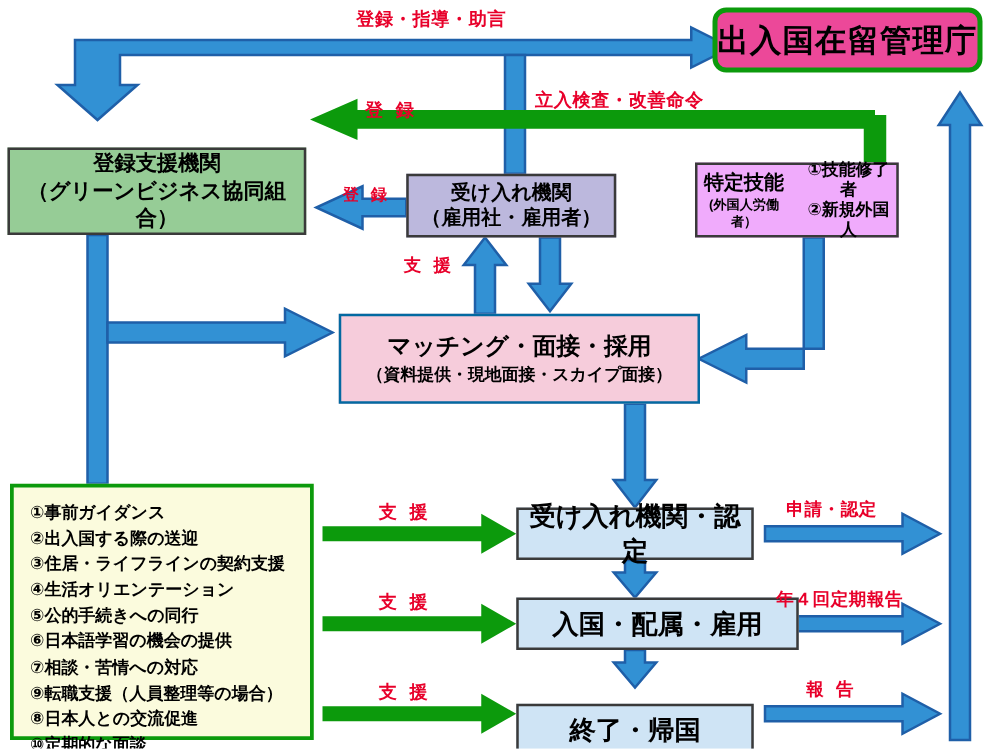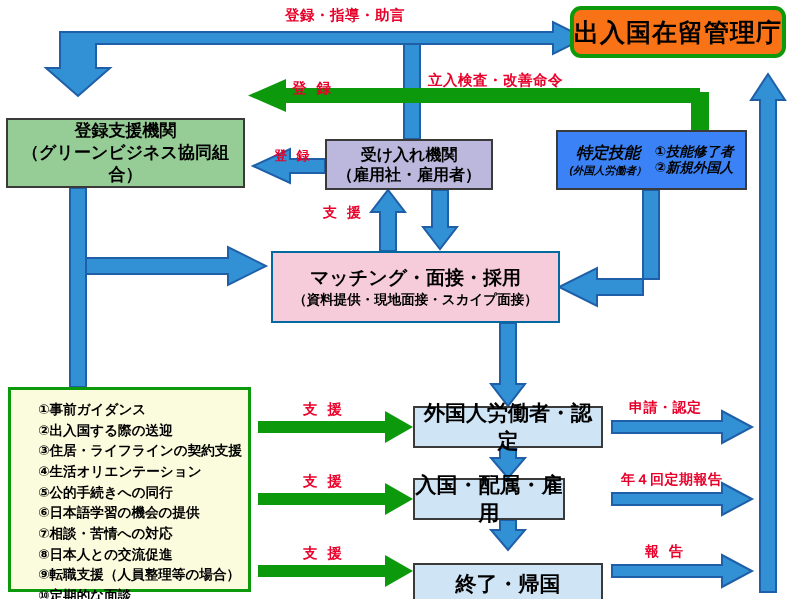--- a/index.html
+++ b/index.html
@@ -1,45 +1,45 @@
 <!DOCTYPE html>
 <html><head>
 <meta charset="utf-8">
 <style>
   html,body{margin:0;padding:0;background:#ffffff;}
   body{font-family:"Liberation Sans","DejaVu Sans",sans-serif;}
   #stage{position:relative;width:792px;height:599px;overflow:hidden;background:#fff;}
   #arrows{position:absolute;left:0;top:0;width:792px;height:599px;}
   .box{position:absolute;box-sizing:border-box;display:flex;flex-direction:column;
        align-items:center;justify-content:center;text-align:center;color:#000;}
-  .b-agency{left:570px;top:6px;width:216px;height:52px;background:#f97316;
+  .b-agency{left:570px;top:6px;width:216px;height:52px;background:#ec4899;
             border:4px solid #0c9a0c;border-radius:11px;font-size:25px;font-weight:bold;
             letter-spacing:1px;}
   .b-support-org{left:6px;top:118px;width:239px;height:70px;background:#96cc96;
             border:2px solid #3a3a3a;font-size:17px;font-weight:bold;line-height:1.28;}
   .b-accept{left:325px;top:139px;width:168px;height:51px;background:#bcb8dd;
             border:2px solid #3a3a3a;font-size:16px;font-weight:bold;line-height:1.25;}
-  .b-skill{left:556px;top:130px;width:191px;height:60px;background:#3b82f6;
-            border:2px solid #3a3a3a;font-style:italic;}
+  .b-skill{left:556px;top:130px;width:163px;height:60px;background:#f0abfc;
+            border:2px solid #3a3a3a;}
   .b-skill .row{display:flex;align-items:center;justify-content:center;gap:8px;}
   .b-skill .k1{font-size:16px;font-weight:bold;}
   .b-skill .k2{font-size:10.5px;font-weight:bold;}
   .b-skill .k3{font-size:13.5px;font-weight:bold;}
   .b-skill .left{display:flex;flex-direction:column;align-items:center;}
   .b-skill .right{display:flex;flex-direction:column;align-items:flex-start;line-height:1.2;}
   .b-match{left:271px;top:251px;width:289px;height:72px;background:#f6ccdb;
             border:2px solid #0369a1;font-size:19px;font-weight:bold;line-height:1.3;}
   .b-match .sub{font-size:13.5px;}
   .b-list{left:8px;top:387px;width:243px;height:205px;background:#fbfbdd;
-            border:3px solid #0c9a0c;display:block;padding:10px 0 0 27px;}
+            border:3px solid #0c9a0c;display:block;padding:10px 0 0 13px;}
   .b-list li{list-style:none;font-size:13.6px;font-weight:bold;line-height:1.52;
              text-align:left;white-space:nowrap;}
   .b-stage{background:#cfe4f5;border:2px solid #3a3a3a;font-size:21px;font-weight:bold;}
   .b-s1{left:413px;top:406px;width:190px;height:42px;}
-  .b-s2{left:413px;top:478px;width:152px;height:42px;}
+  .b-s2{left:413px;top:478px;width:226px;height:42px;}
   .b-s3{left:413px;top:550px;width:190px;height:42px;margin-top:13px;}
   .lbl{position:absolute;color:#e8002a;font-weight:bold;white-space:nowrap;}
   .lbl-top1{left:285px;top:6px;font-size:14.5px;letter-spacing:.5px;}
   .lbl-top2{left:428px;top:71px;font-size:14.5px;letter-spacing:.5px;}
   .lbl-reg1{left:292px;top:79px;font-size:14.5px;letter-spacing:3px;}
   .lbl-reg2{left:274px;top:147px;font-size:13px;letter-spacing:3px;}
   .lbl-shien-mid{left:323px;top:204px;font-size:14px;letter-spacing:3px;}
   .lbl-shien1{left:303px;top:400px;font-size:14.5px;letter-spacing:3px;}
   .lbl-shien2{left:303px;top:472px;font-size:14.5px;letter-spacing:3px;}
   .lbl-shien3{left:303px;top:544px;font-size:14.5px;letter-spacing:3px;}
@@ -129,28 +129,28 @@
 
   <div class="box b-list">
     <ul style="margin:0;padding:0;">
       <li>①事前ガイダンス</li>
       <li>②出入国する際の送迎</li>
       <li>③住居・ライフラインの契約支援</li>
       <li>④生活オリエンテーション</li>
       <li>⑤公的手続きへの同行</li>
       <li>⑥日本語学習の機会の提供</li>
       <li>⑦相談・苦情への対応</li>
+      <li>⑨転職支援（人員整理等の場合）</li>
       <li>⑧日本人との交流促進</li>
-      <li>⑨転職支援（人員整理等の場合）</li>
       <li>⑩定期的な面談</li>
     </ul>
   </div>
 
   <div class="box b-stage b-s1">
-    <span>外国人労働者・認定</span>
+    <span>受け入れ機関・認定</span>
   </div>
   <div class="box b-stage b-s2">
     <span>入国・配属・雇用</span>
   </div>
   <div class="box b-stage b-s3">
     <span>終了・帰国</span>
   </div>
 
   <span class="lbl lbl-top1">登録・指導・助言</span>
   <span class="lbl lbl-top2">立入検査・改善命令</span>

